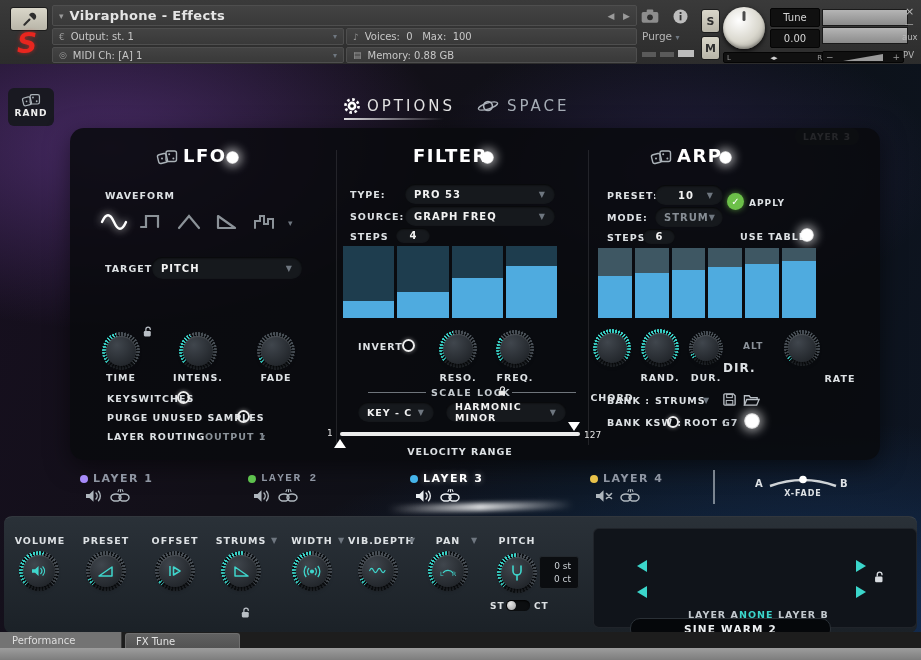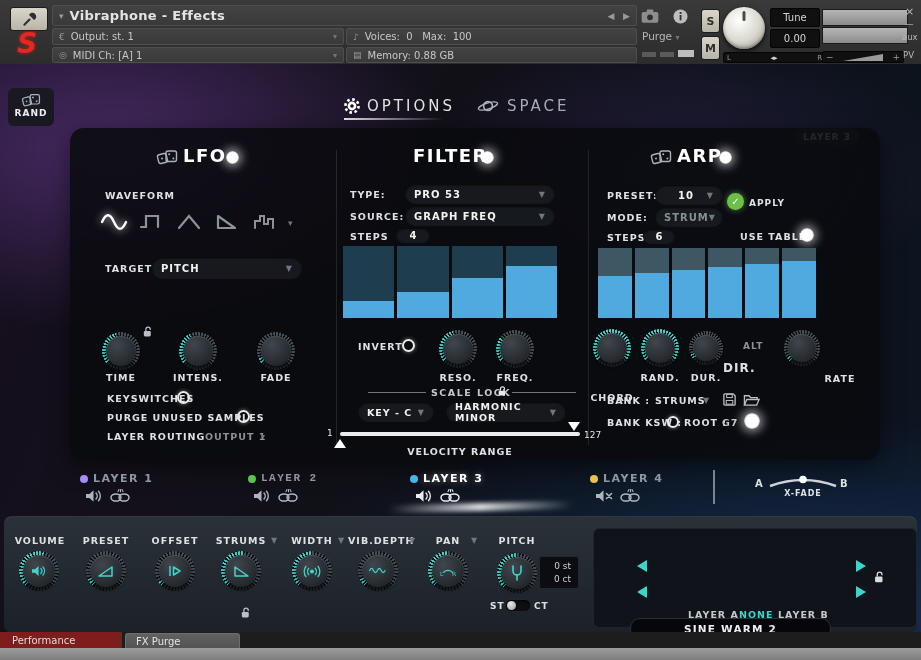--- a/index.html
+++ b/index.html
@@ -62,21 +62,21 @@
   .rightpanel{position:absolute;left:593px;top:528px;width:322px;height:98px;background:#10141a;border-radius:6px;border:1px solid rgba(255,255,255,.07);}
   .selfield{position:absolute;background:#05070a;border-radius:10px;border:1px solid #2a3036;color:#eceff1;font-size:10.5px;font-weight:bold;letter-spacing:1.2px;display:flex;align-items:center;justify-content:center;}
   .tri{position:absolute;width:0;height:0;}
   .tri.left{border-top:6px solid transparent;border-bottom:6px solid transparent;border-right:10px solid #3bd6cb;}
   .tri.right{border-top:6px solid transparent;border-bottom:6px solid transparent;border-left:10px solid #3bd6cb;}
   .pitchbox{position:absolute;background:#0b0d10;border:1px solid #23282d;border-radius:3px;color:#ccd1d5;font-size:9px;display:flex;flex-direction:column;justify-content:center;align-items:flex-end;padding-right:7px;box-sizing:border-box;gap:3px;}
   .sttoggle{position:absolute;width:24px;height:11px;background:#0c0e10;border-radius:6px;box-shadow:inset 0 1px 2px #000;}
   .sttoggle:after{content:'';position:absolute;left:1px;top:1px;width:9px;height:9px;border-radius:50%;background:radial-gradient(circle at 35% 30%,#e8e8e8,#9c9c9c);}
   
   .footer-row{position:absolute;left:0;top:632px;width:921px;height:16px;background:#1d1d1d;}
-  .perf-tab{position:absolute;left:0;top:632px;width:122px;height:16px;background:#7f1d1d;color:#dedede;font-size:10px;display:flex;align-items:center;padding-left:12px;box-sizing:border-box;border-right:1px solid #3a3a3a;}
+  .perf-tab{position:absolute;left:0;top:632px;width:122px;height:16px;background:#737373;color:#dedede;font-size:10px;display:flex;align-items:center;padding-left:12px;box-sizing:border-box;border-right:1px solid #3a3a3a;}
   .fx-tab{position:absolute;left:125px;top:633px;width:115px;height:15px;background:linear-gradient(#616161,#535353);border:1px solid #6e6e6e;border-bottom:none;border-radius:3px 3px 0 0;color:#e3e3e3;font-size:10px;display:flex;align-items:center;padding-left:10px;box-sizing:border-box;}
   .bottom-strip{position:absolute;left:0;top:648px;width:921px;height:12px;background:linear-gradient(#9d9d9d,#7d7d7d);}
   .wave{position:absolute;color:#8b9298;}
   .wave.sel{color:#fff;filter:drop-shadow(0 0 4px rgba(255,255,255,.9));}
   svg{display:block;}
 </style>
 </head>
 <body>
 
 <svg width="0" height="0" style="position:absolute">
@@ -657,17 +657,17 @@
     </svg>
   <div class="lbl" style="left:688px;top:609px;color:#c3c9ce;">LAYER A</div>
   <div class="lbl" style="left:739px;top:609px;color:#3bd6cb;">NONE</div>
   <div class="lbl" style="left:778px;top:609px;color:#c3c9ce;">LAYER B</div>
 
   <div class="footer-row"></div>
   <div class="perf-tab">
       <span>Performance</span>
     </div>
   <div class="fx-tab">
-      <span>FX Purge</span>
+      <span>FX Tune</span>
     </div>
   <div class="bottom-strip"></div>
 
 </div>
 
 </body></html>

